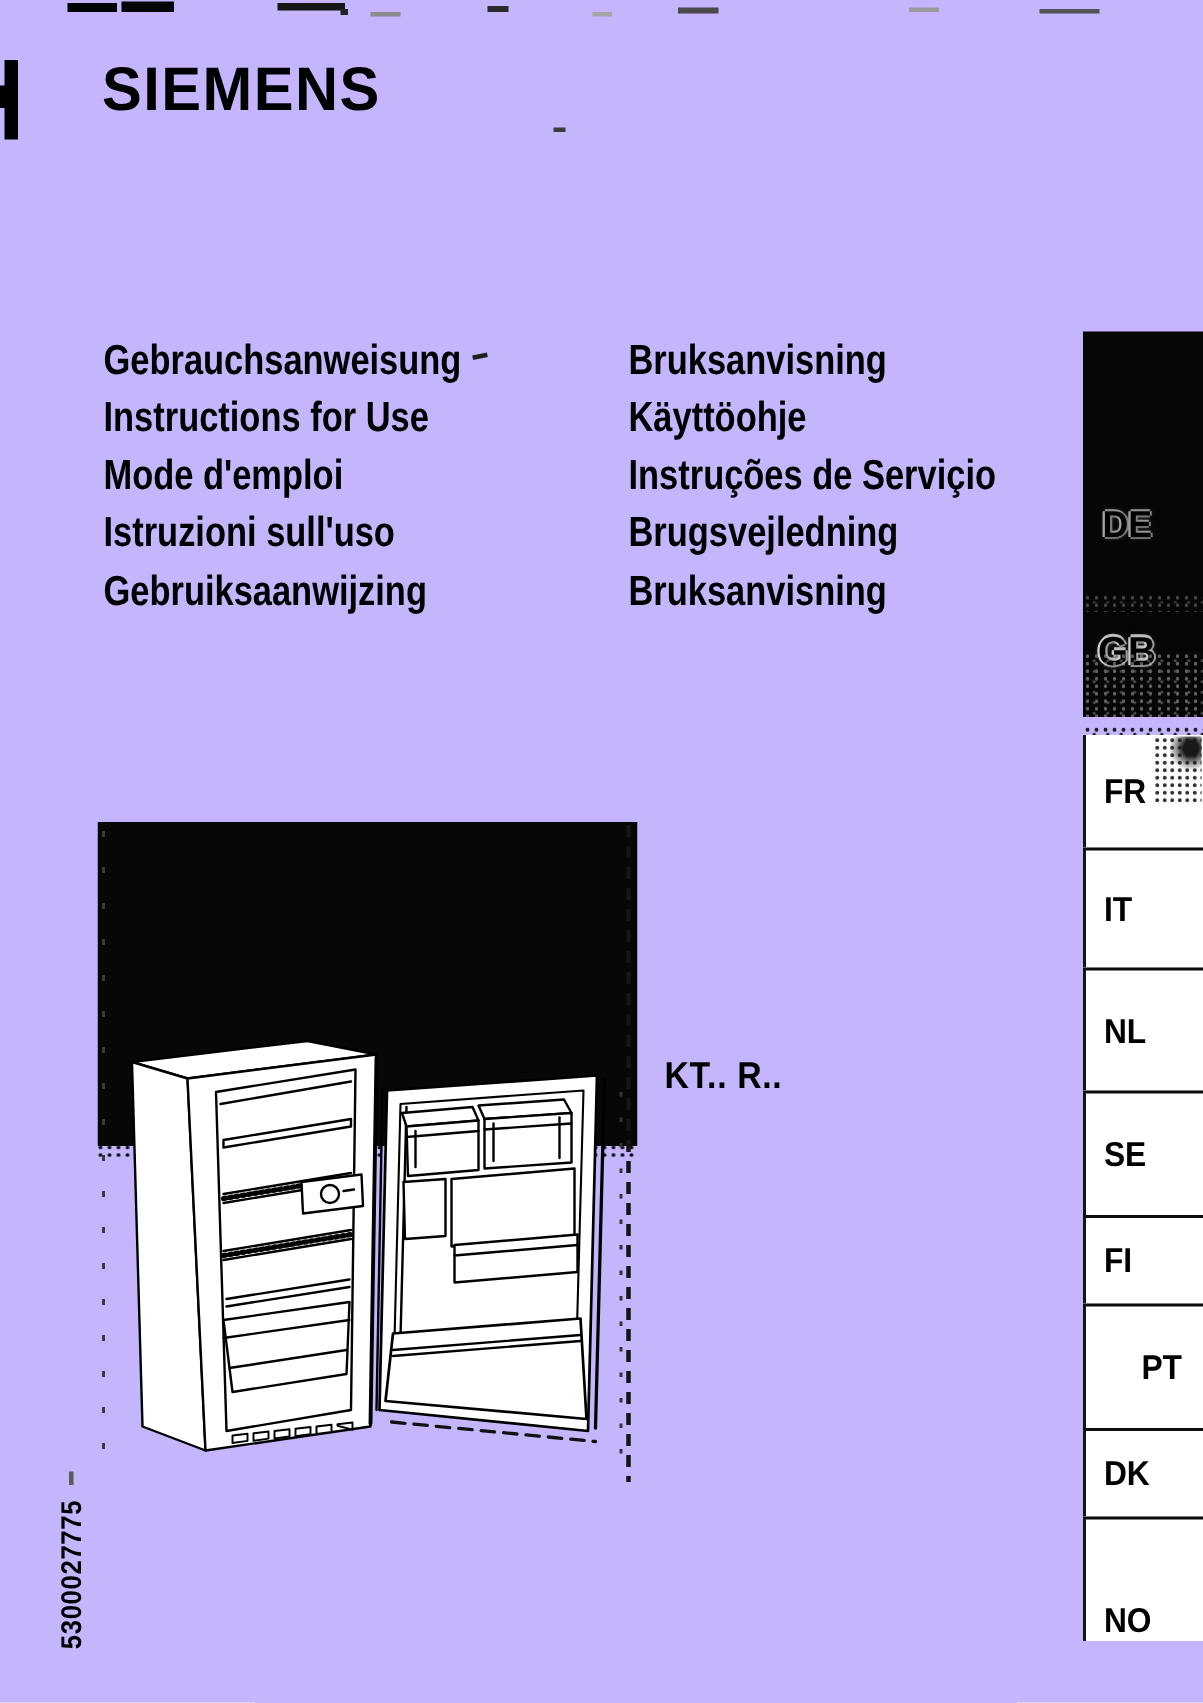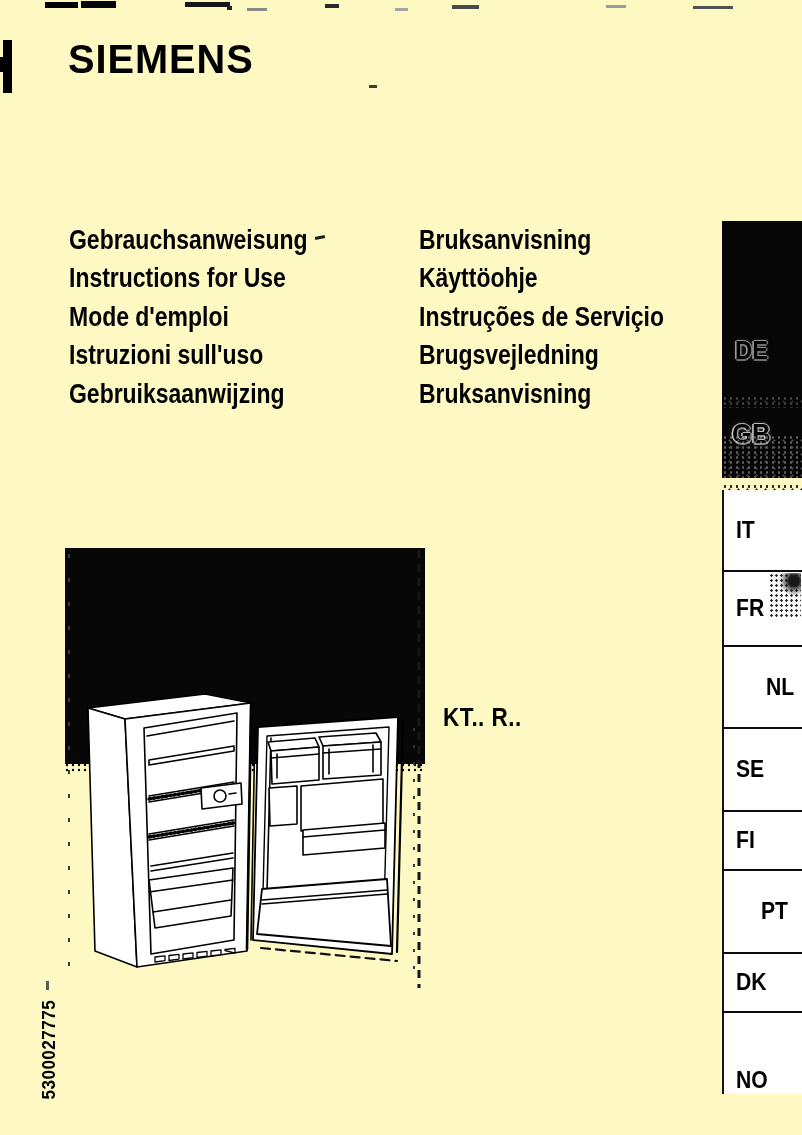--- a/index.html
+++ b/index.html
@@ -1,18 +1,18 @@
 <!DOCTYPE html>
 <html><head>
 <meta charset="utf-8">
 <style>
   html,body{margin:0;padding:0;background:#e8e8e8;}
   #page{
     position:relative; width:802px; height:1135px; margin:0 auto;
-    background:#fef9c3; overflow:hidden;
+    background:#c4b5fd; overflow:hidden;
     font-family:"Liberation Sans", sans-serif; color:#000;
   }
   
   .brand{
     position:absolute; left:68px; top:36px;
     font-size:41px; font-weight:700; letter-spacing:1px;
     transform:scaleX(.97); transform-origin:0 0; white-space:nowrap;
   }
   
   .titles{
@@ -125,28 +125,28 @@
 
   <div class="sidebar-dark">
     <div class="ghost de">DE</div>
     <div class="ghost gb">GB</div>
     <div class="noise-light" style="top:175px;height:12px;opacity:.3;"></div>
     <div class="noise-light" style="top:214px;height:43px;opacity:.45;"></div>
   </div>
   <div class="speckle-under"></div>
 
   <div class="tabs">
-    <div class="tab" style="height:80px;">
-      <span>IT</span>
-    </div>
     <div class="tab" style="height:75px;">
       <span>FR</span>
       <i class="smudge"></i>
     </div>
-    <div class="tab" style="height:82px;padding-left:30px;">
+    <div class="tab" style="height:80px;">
+      <span>IT</span>
+    </div>
+    <div class="tab" style="height:82px;">
       <span>NL</span>
     </div>
     <div class="tab" style="height:83px;text-align:right;">
       <span>SE</span>
     </div>
     <div class="tab" style="height:59px;">
       <span>FI</span>
     </div>
     <div class="tab" style="height:83px;padding-left:25px;">
       <span>PT</span>

